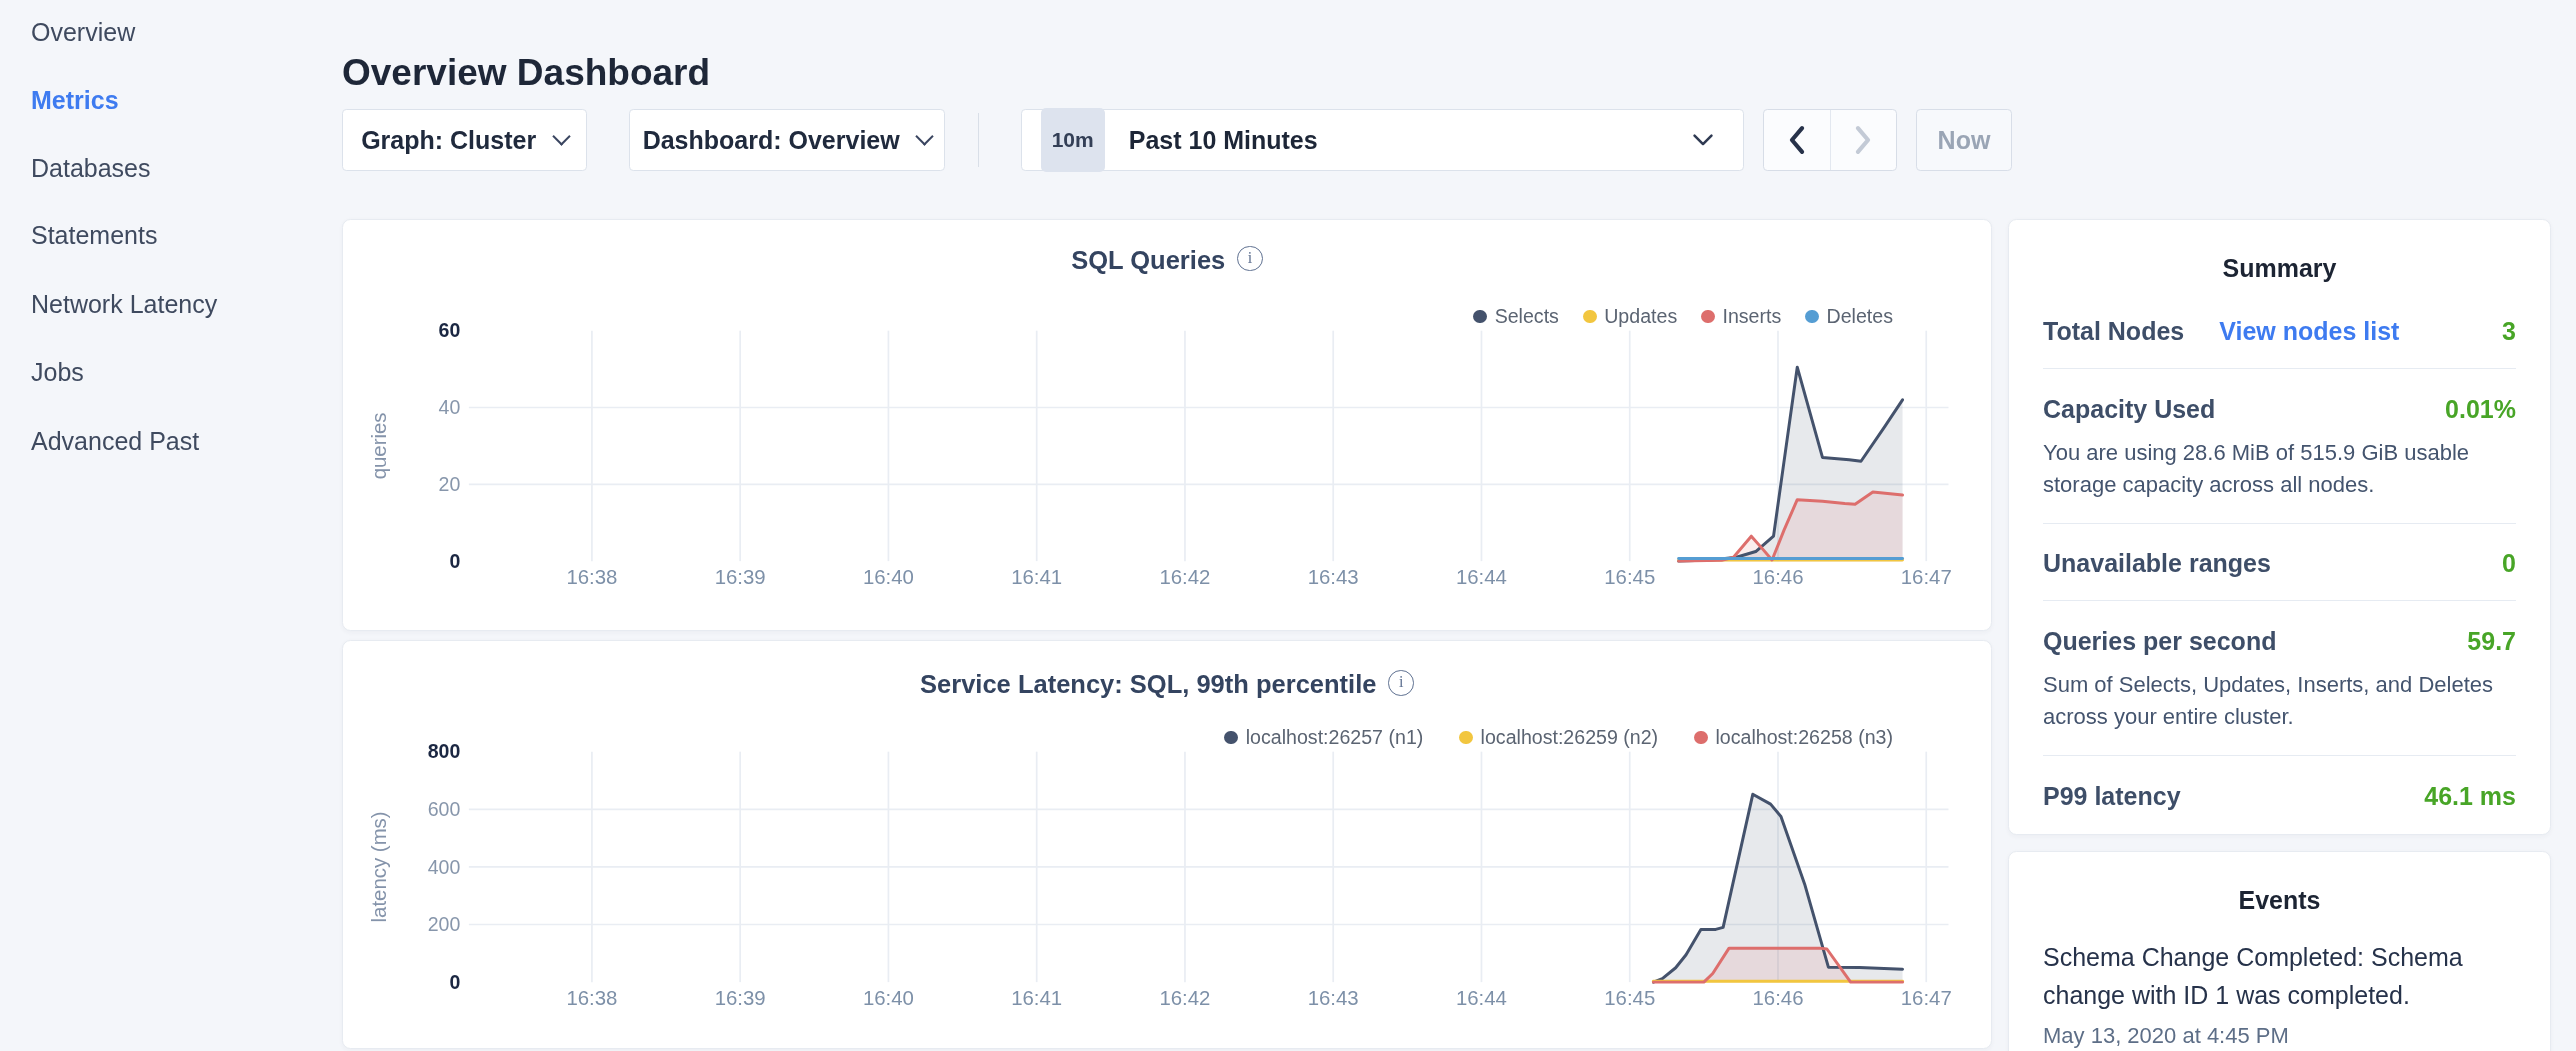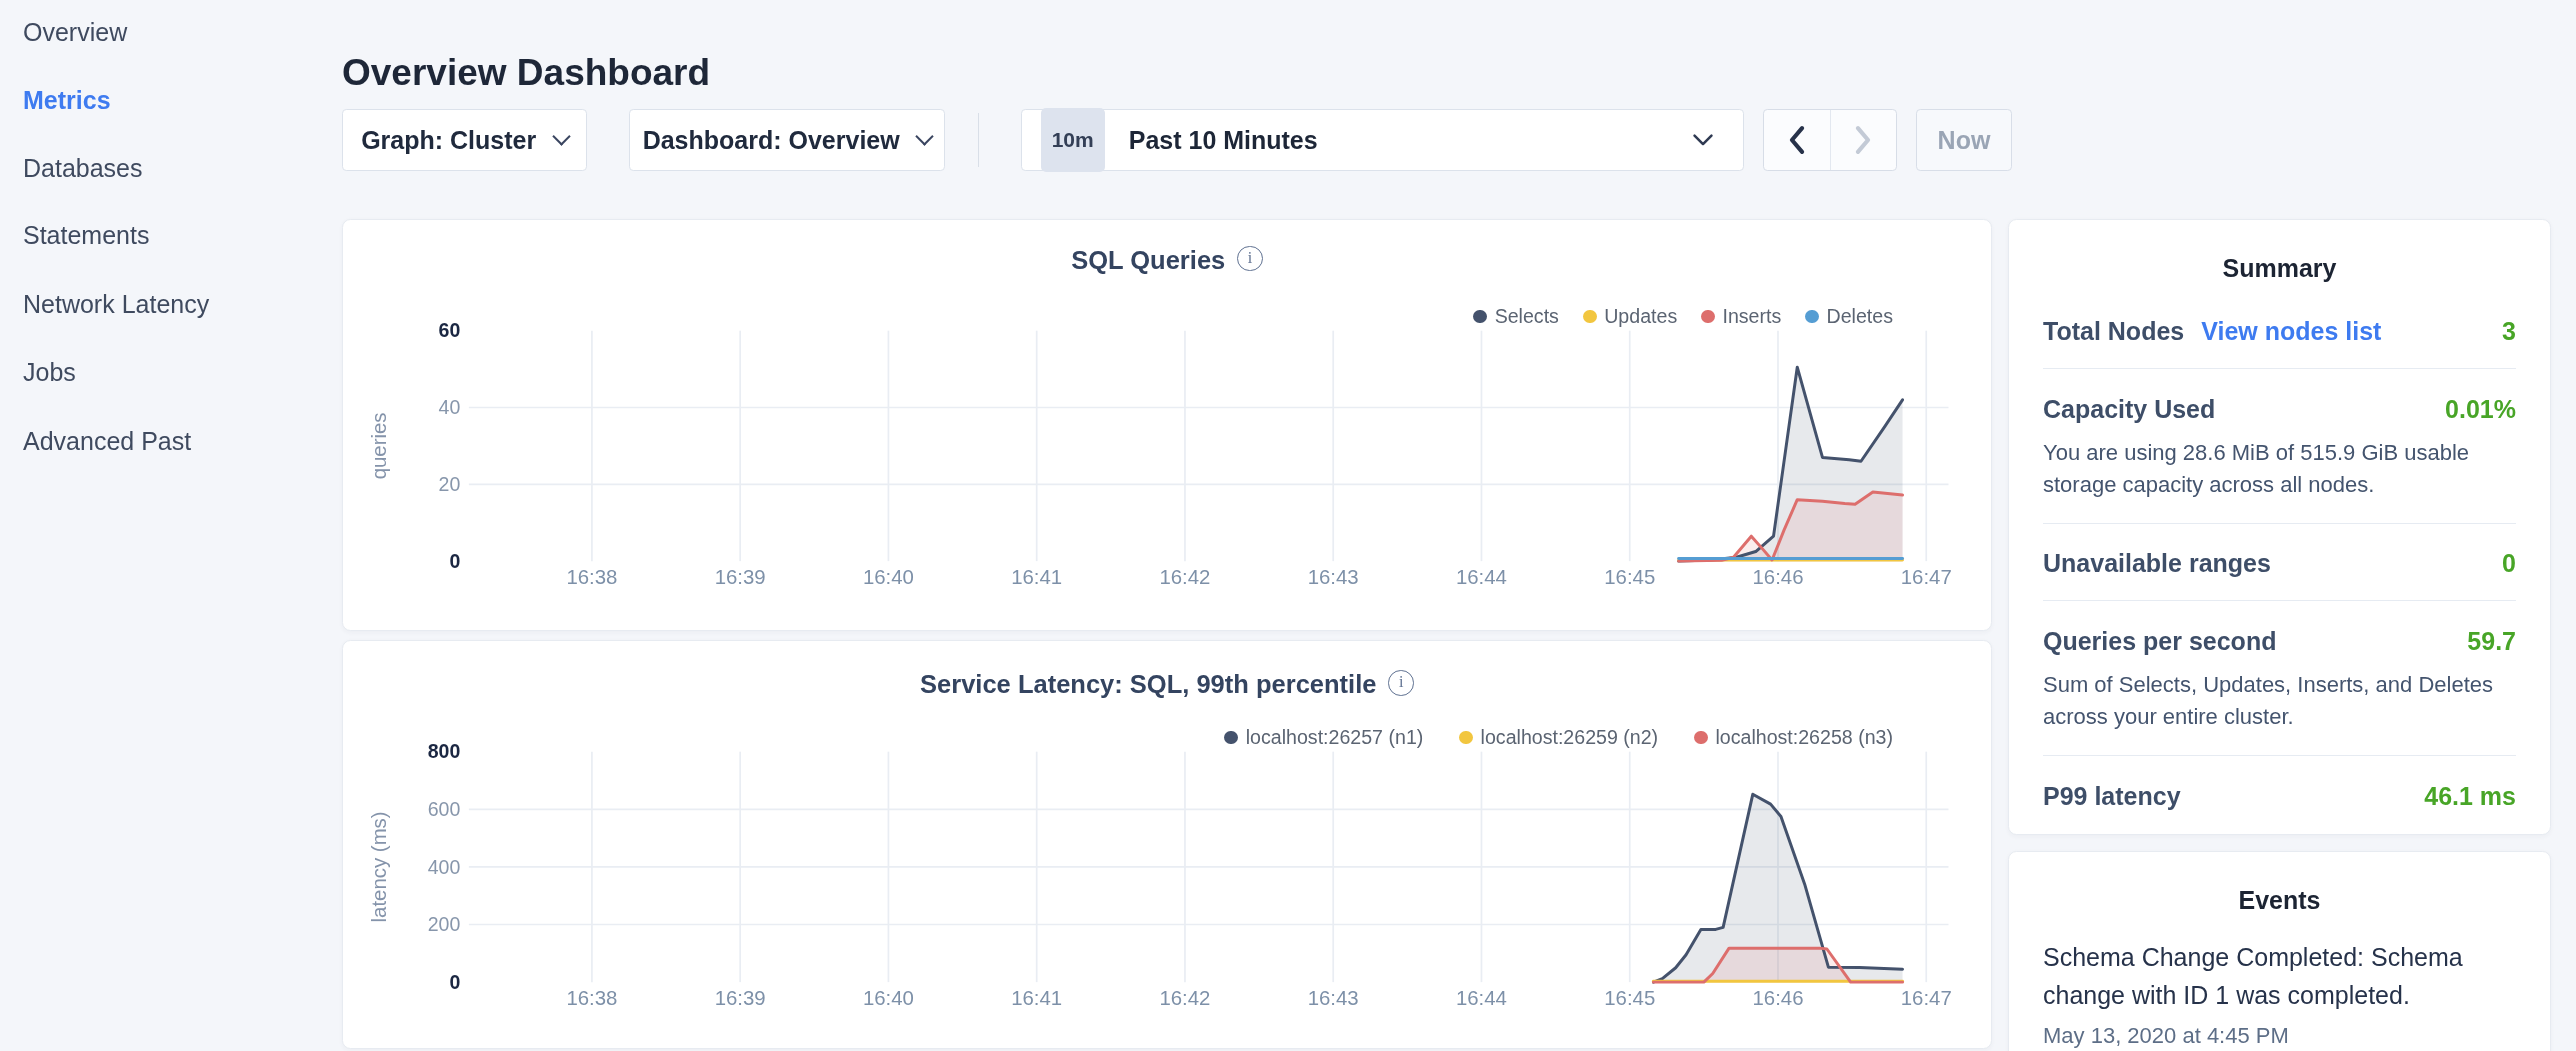--- a/index.html
+++ b/index.html
@@ -5,21 +5,21 @@
   html,body{margin:0;padding:0;}
   body{
     width:2576px;height:1051px;overflow:hidden;position:relative;
     background:#f4f6fa;
     font-family:"Liberation Sans", sans-serif;
     -webkit-font-smoothing:antialiased;
   }
   .abs{position:absolute;}
 
   
-  .sidebar{left:0;top:0;width:323px;height:1051px;text-align:right;}
+  .sidebar{left:8px;top:0;width:323px;height:1051px;text-align:right;}
   .side-item{
     position:absolute;left:23px;height:34px;line-height:34px;
     font-size:25px;color:#3f4a5f;cursor:pointer;white-space:nowrap;
   }
   .side-item.active{color:#3e7bf0;font-weight:700;}
 
   
   .page-title{
     left:342px;top:27px;font-size:37px;font-weight:600;color:#1e2738;
   }
@@ -85,21 +85,21 @@
   .chart-svg{position:absolute;left:0;top:0;}
   svg text{font-family:"Liberation Sans", sans-serif;}
 
   
   .panel-title{
     text-align:center;font-size:25px;font-weight:700;color:#1c2433;padding-top:34px;
   }
   .sum-rows{padding:8.5px 34px 0 34px;}
   .sum-row{padding:25.5px 0 22px 0;border-bottom:0.9px solid #e6ebf2;}
   .sum-row:last-child{border-bottom:none;}
-  .sum-line{display:flex;align-items:baseline;}
+  .sum-line{display:flex;align-items:baseline;gap:18px;}
   .sum-label{font-size:25px;font-weight:700;color:#3e4e68;white-space:nowrap;}
   .sum-link{font-size:25px;font-weight:700;color:#3e7bf0;margin-left:17px;cursor:pointer;white-space:nowrap;}
   .sum-value{margin-left:auto;font-size:25px;font-weight:700;color:#48a527;white-space:nowrap;}
   .sum-desc{margin-top:13.6px;font-size:22px;color:#44546e;line-height:1.45;}
 
   
   .event-item{padding:24px 34px 0 34px;}
   .event-text{font-size:25px;color:#26324a;line-height:1.5;}
   .event-ts{margin-top:8.5px;font-size:22px;color:#5d6e87;}
 </style>

